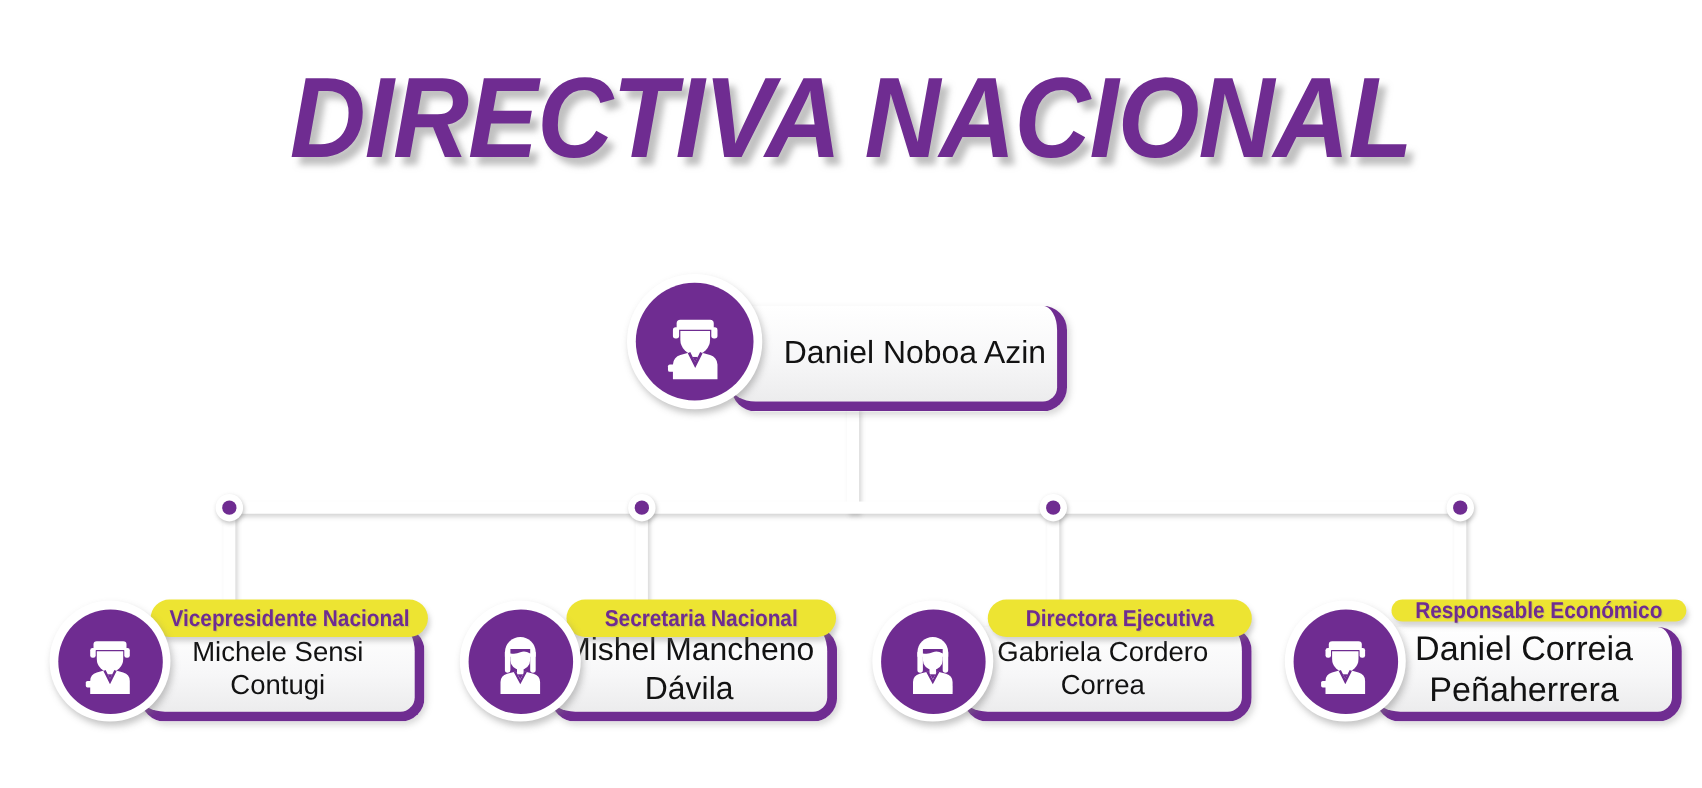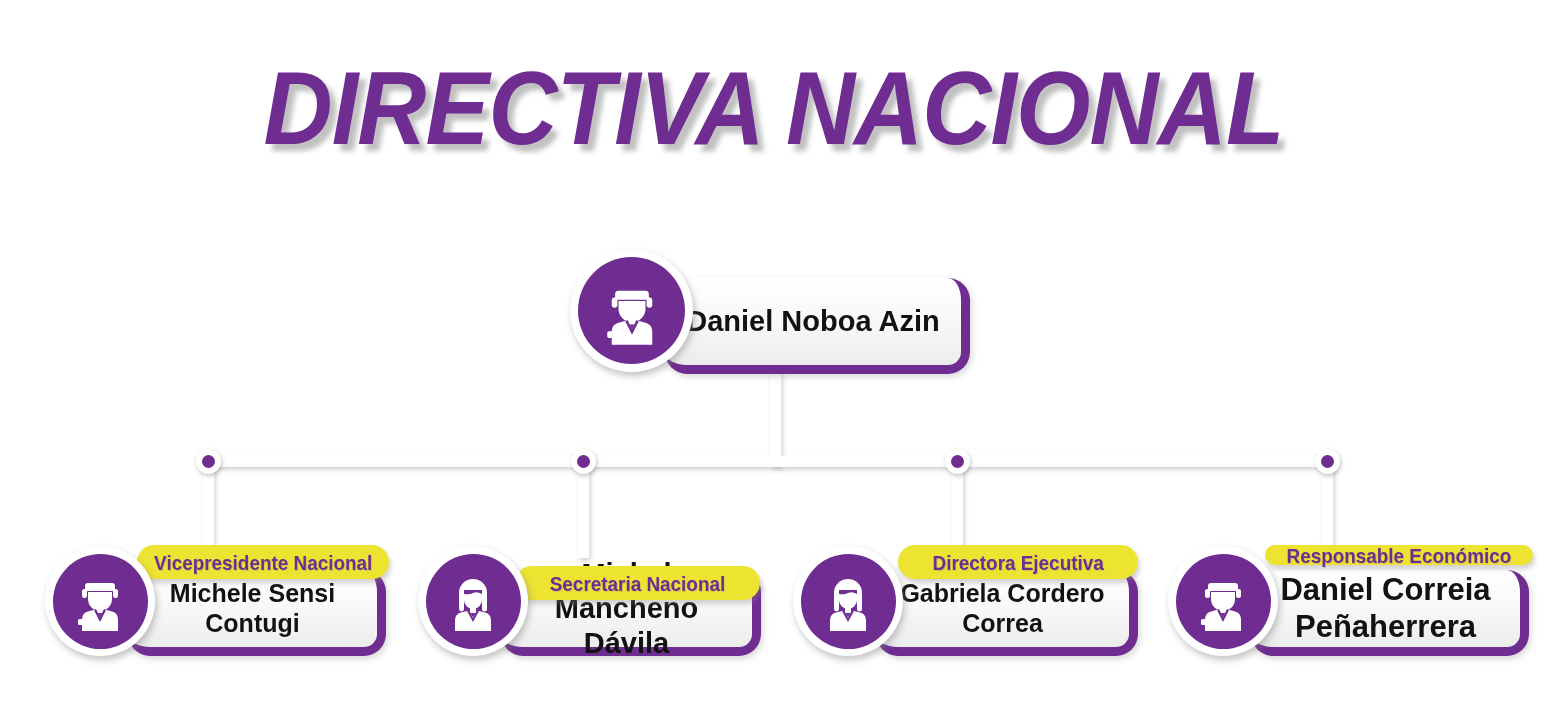--- a/index.html
+++ b/index.html
@@ -103,24 +103,23 @@
     position: absolute;
     background: linear-gradient(180deg, #ffffff 0%, #f7f7f8 55%, #ececed 100%);
     border-radius: 22px;
     border-right: 9px solid #6F2C91;
     border-bottom: 9px solid #6F2C91;
     border-top: 0;
     border-left: 0;
     box-shadow: 2px 3px 6px rgba(130,130,130,0.30);
     display: flex;
     align-items: center;
-    justify-content: center;
+    justify-content: flex-end;
     box-sizing: border-box;
     z-index: 2;
-    font-weight: bold;
   }
   .name-text {
     font-family: "Liberation Sans", sans-serif;
     color: #121212;
     text-align: center;
     line-height: 1.18;
     padding: 0 10px;
   }
 
   
@@ -225,21 +224,21 @@
             <rect x="10" y="50" width="6" height="6" rx="1.5"></rect>
           </g>
         </svg>
       </span>
     </div>
   </div>
 </div>
 
 <div class="node" style="left:415px; top:542px; width:350px; height:125px;">
 
-  <div class="role-band" style="left:100px; top:3px; width:245px; height:34px;margin-top:21px;">
+  <div class="role-band" style="left:100px; top:3px; width:245px; height:34px;">
     <span class="role-text" style="font-size:21px;">Secretaria Nacional</span>
   </div>
 
   <div class="name-body" style="left:86px; top:28px; width:260px; height:86px;">
     <span class="name-text" style="font-size:29px;">Mishel Mancheno Dávila</span>
   </div>
 
   <div class="avatar" style="left:3px; top:4px; width:110px; height:110px;">
     <div class="avatar-disc" style="width:95px; height:95px;">
       <span>

